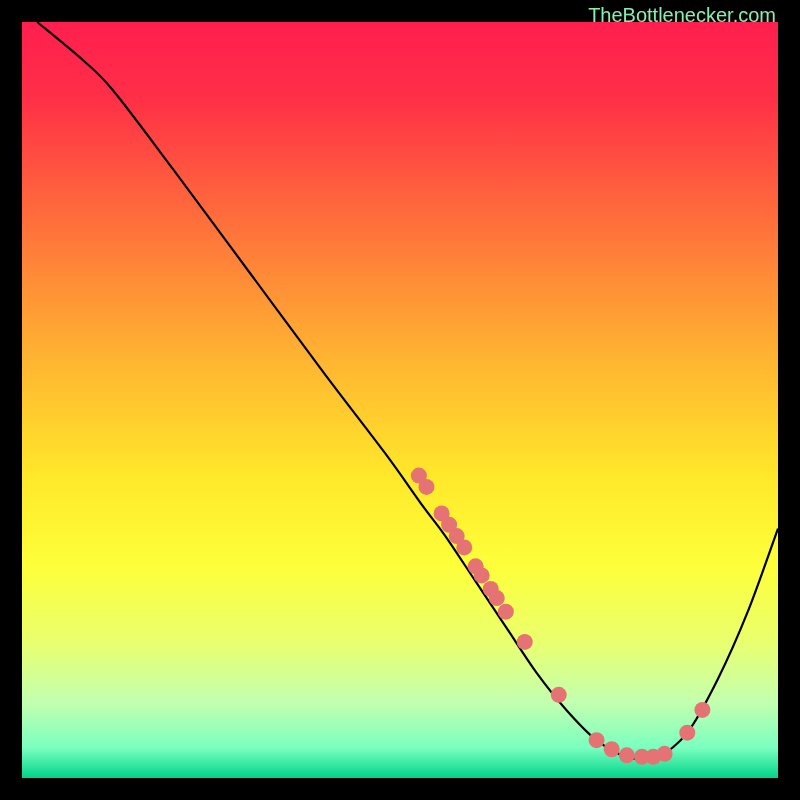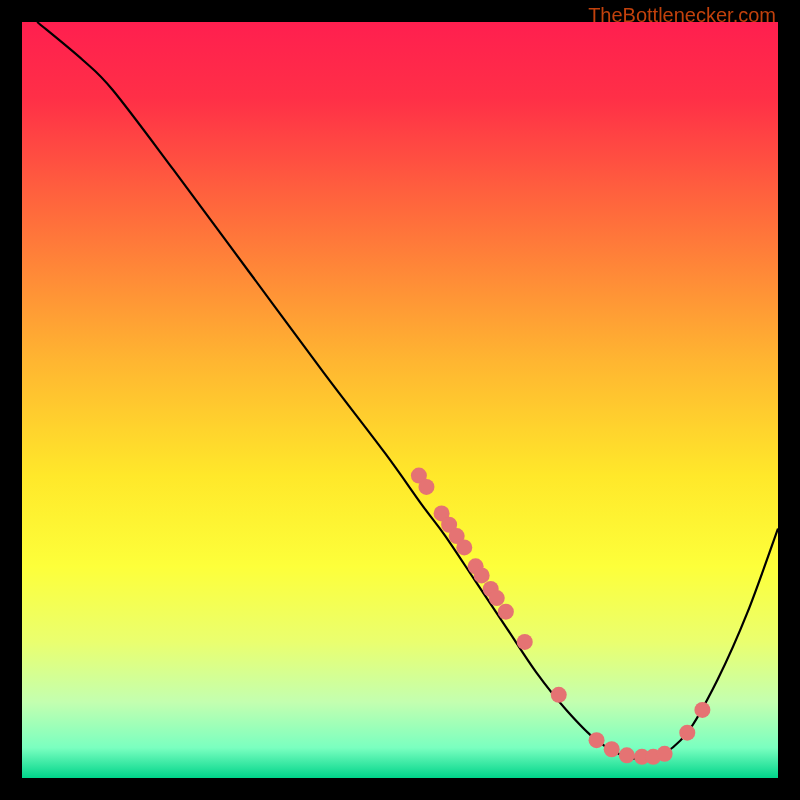--- a/index.html
+++ b/index.html
@@ -1,18 +1,18 @@
 <!DOCTYPE html>
 <html><head>
 <meta charset="utf-8">
 <style>
   * { margin: 0; padding: 0; box-sizing: border-box; }
   body { width: 800px; height: 800px; background: #000; font-family: Arial, sans-serif; position: relative; }
   .plot-area { position: absolute; left: 22px; top: 22px; width: 756px; height: 756px; }
-  .watermark { position: absolute; right: 24px; top: 4px; color: #c2410c; font-size: 20px; font-weight: 500; z-index: 10; }
+  .watermark { position: absolute; right: 24px; top: 4px; color: #86efac; font-size: 20px; font-weight: 500; z-index: 10; }
   svg { display: block; }
 </style>
 </head>
 <body>
 
 <div class="watermark">TheBottlenecker.com</div>
 
 <div class="plot-area">
   <svg id="chart-svg" width="756" height="756" viewBox="0 0 756 756">
     <defs>

